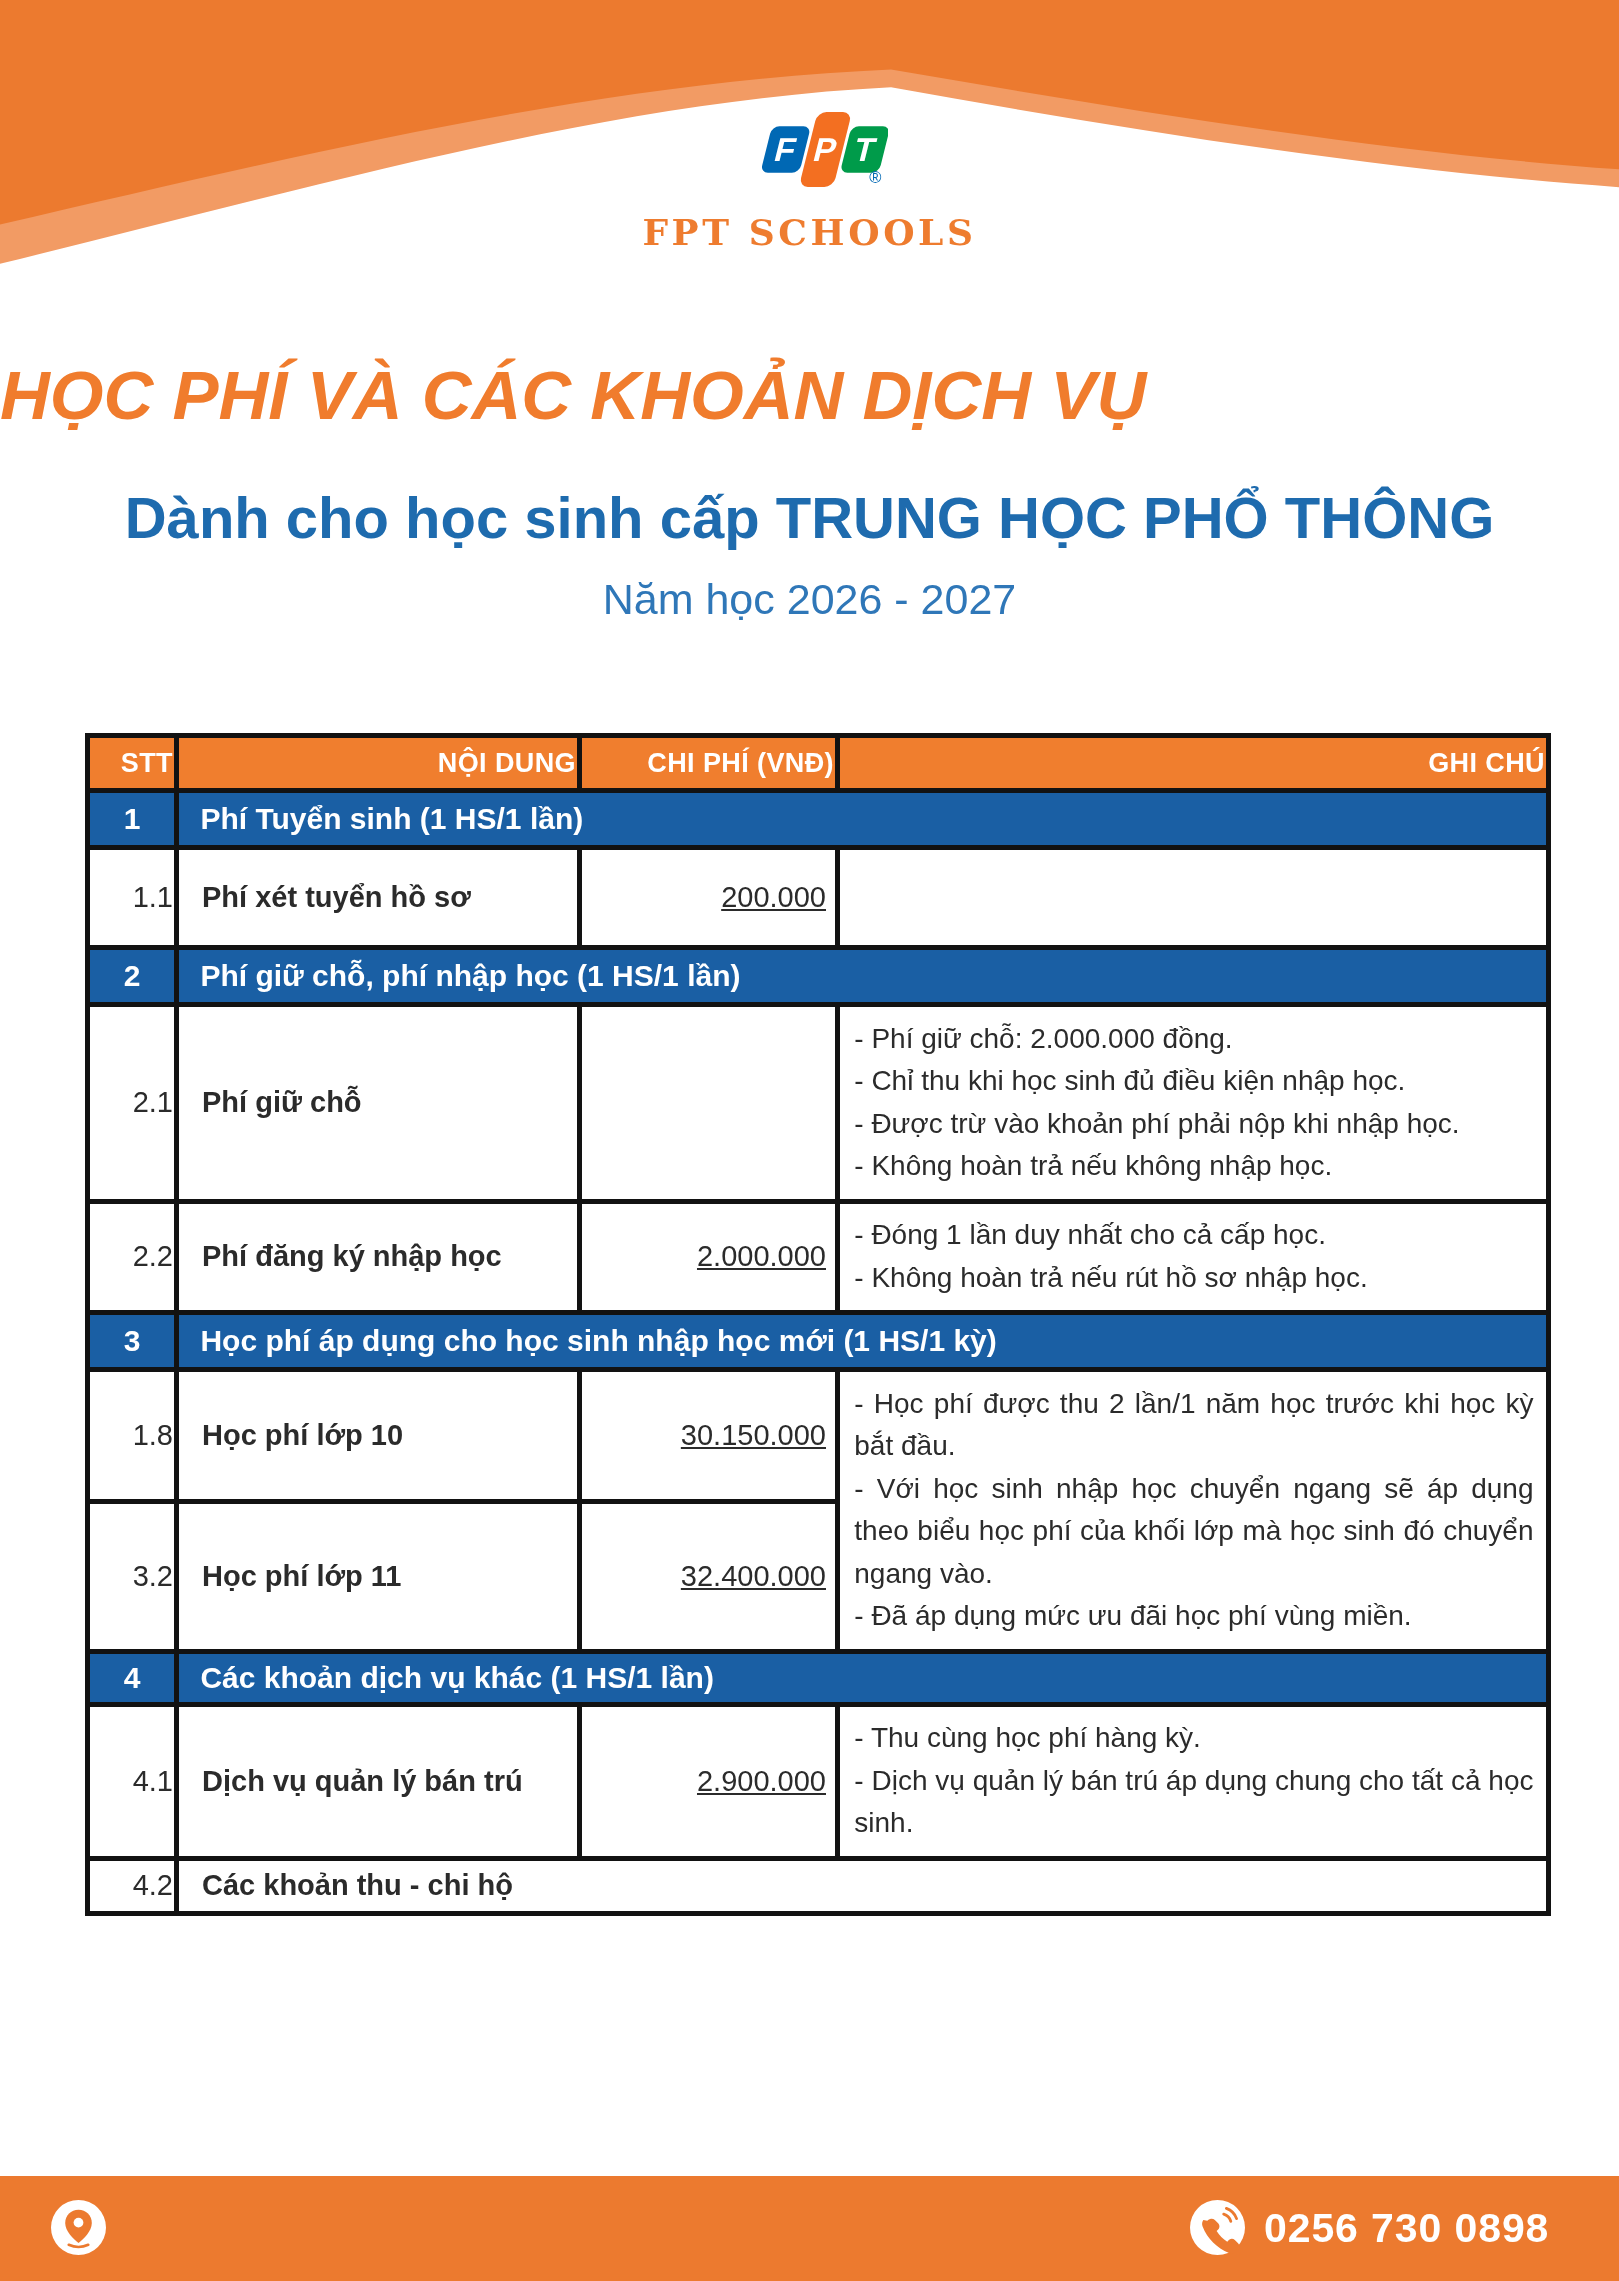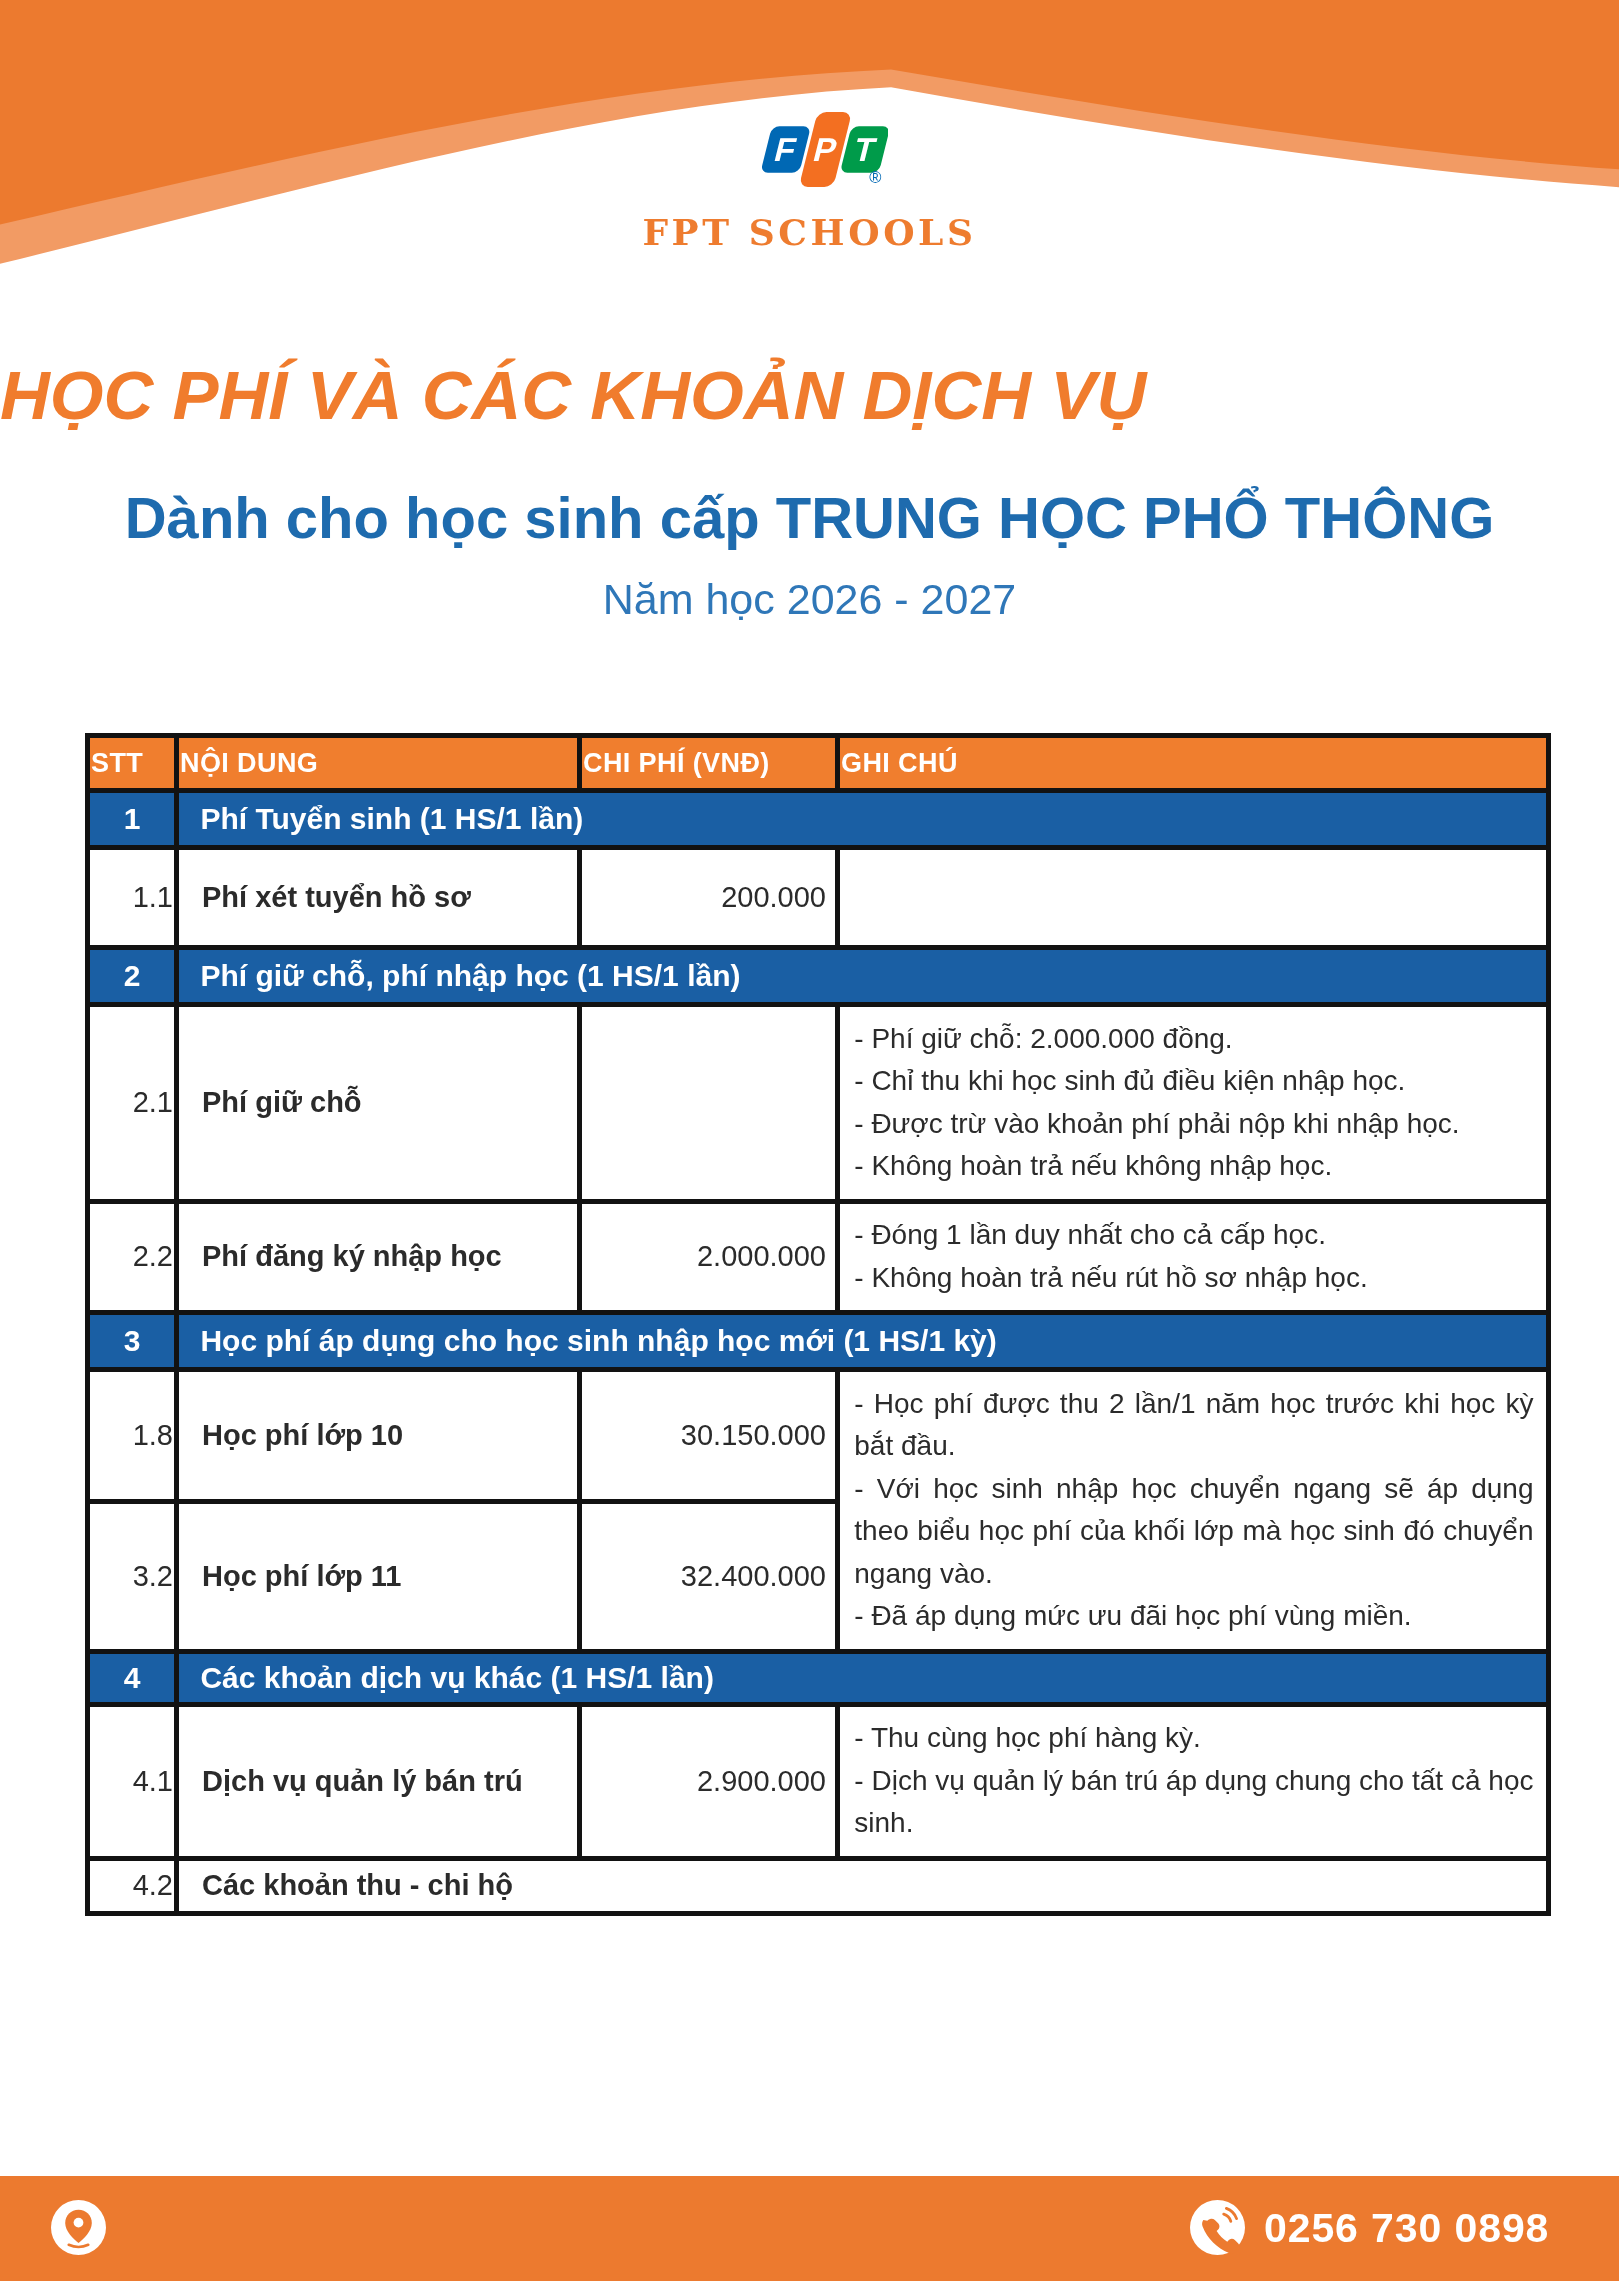--- a/index.html
+++ b/index.html
@@ -33,26 +33,26 @@
   tr.h-head{height:55px;}
   tr.h-sec{height:57px;}
   tr.h-r11{height:100px;}
   tr.h-r21{height:169px;}
   tr.h-r22{height:93px;}
   tr.h-r31{height:114px;}
   tr.h-r32{height:130px;}
   tr.h-sec4{height:53px;}
   tr.h-r41{height:134px;}
   tr.h-r42{height:55px;}
-  .th-cell{background:#F07E2E;color:#ffffff;font-size:27px;font-weight:700;text-align:left;letter-spacing:0.4px;}
+  .th-cell{background:#F07E2E;color:#ffffff;font-size:27px;font-weight:700;text-align:right;letter-spacing:0.4px;}
   .sec-num{background:#1A5FA4;color:#ffffff;font-size:30px;font-weight:700;text-align:center;}
   .sec-title{background:#1A5FA4;color:#ffffff;font-size:30px;font-weight:700;text-align:left;padding-left:21.4px;}
   .c-stt{text-align:right;font-size:29px;}
   .c-name{text-align:left;font-size:29px;padding-left:23px;font-weight:bold;}
-  .c-cost{text-align:right;font-size:29px;padding-right:9px;}
+  .c-cost{text-align:right;font-size:29px;padding-right:9px;text-decoration:underline;}
   .c-note{font-size:28px;line-height:1.52;padding:10.7px 12.5px 10.7px 14.3px;}
   .c-note p{margin:0;}
   .just{text-align:justify;}
   .footer{position:absolute;left:0;top:2176px;width:1619px;height:105px;background:#EC7A2F;}
   .addr{
     position:absolute;left:134px;top:7.1px;width:784px;text-align:center;
     color:#ffffff;font-weight:700;font-size:33px;line-height:45px;
   }
   .pin-icon{position:absolute;left:51px;top:24px;}
   .phone-icon{position:absolute;left:1190px;top:24px;}

